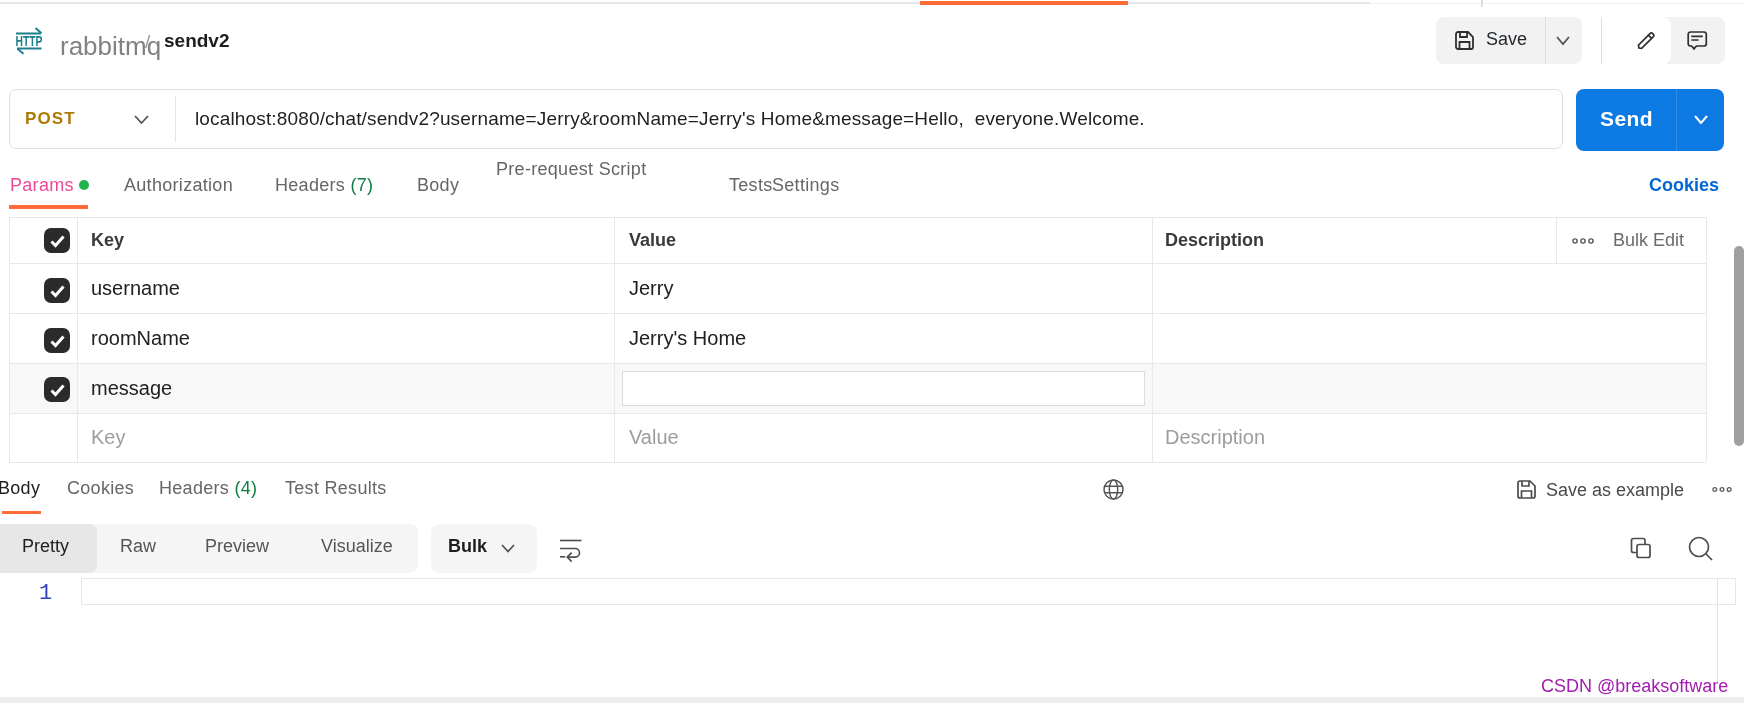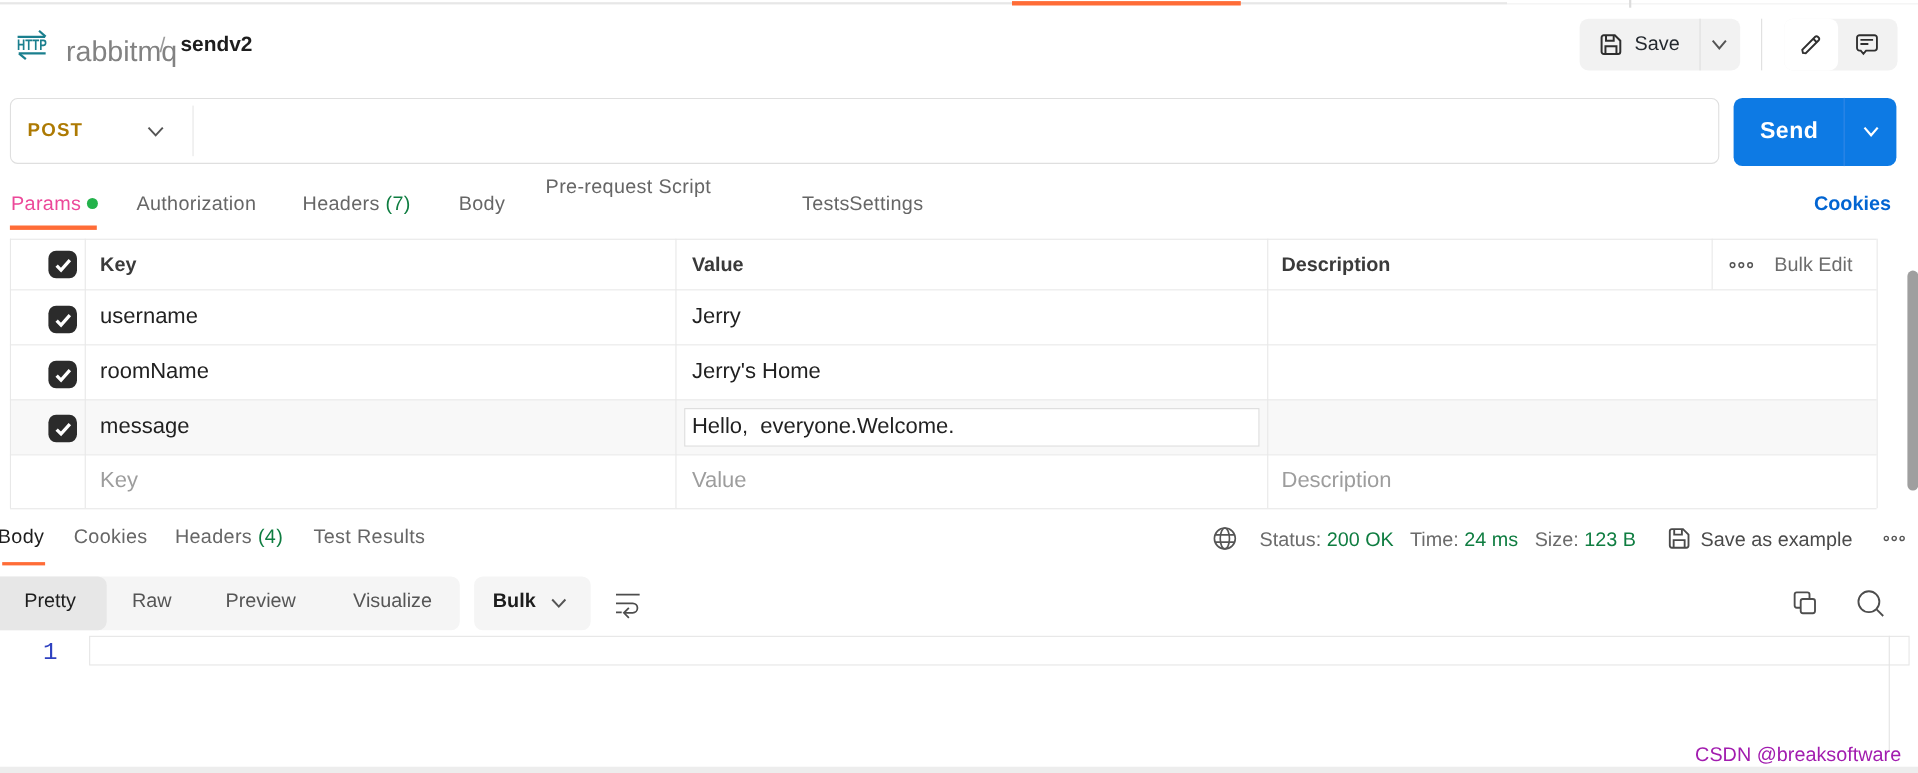--- a/index.html
+++ b/index.html
@@ -65,20 +65,21 @@
     <path d="M5.3 6.3 h11.5 M5.3 10 h7.2"></path>
   </g>
 </svg>
 
 <div class="abs" style="left:9px;top:89px;width:1554px;height:60px;border:1px solid #dfdfdf;border-radius:7px;background:#fff"></div>
 <div class="abs" style="left:25px;top:109px;font-size:17px;font-weight:bold;color:#ad7a03;letter-spacing:1.1px">POST</div>
 <svg class="abs" style="left:133px;top:114px" width="17" height="12" viewBox="0 0 17 12">
       <path d="M2 2 L8.5 9 L15 2" stroke="#555" stroke-width="1.8" fill="none"></path>
     </svg>
 <div class="abs" style="left:175px;top:96px;width:1px;height:46px;background:#e6e6e6"></div>
+<div class="abs" style="left:195px;top:108px;font-size:19px;color:#1f1f1f;white-space:nowrap;letter-spacing:.15px">localhost:8080/chat/sendv2?username=Jerry&amp;roomName=Jerry's Home&amp;message=Hello,&nbsp; everyone.Welcome.</div>
 
 <div class="abs" style="left:1576px;top:89px;width:148px;height:62px;background:#0d7ae4;border-radius:8px"></div>
 <div class="abs" style="left:1600px;top:107px;font-size:21px;font-weight:bold;color:#fff;letter-spacing:.4px">Send</div>
 <div class="abs" style="left:1676px;top:89px;width:1px;height:62px;background:#3488e6"></div>
 <svg class="abs" style="left:1693px;top:114px" width="16" height="12" viewBox="0 0 16 12">
       <path d="M2 2 L8 9 L14 2" stroke="#fff" stroke-width="2" fill="none"></path>
     </svg>
 
 <div class="abs tab" style="left:10px;top:175px;color:#ec4899">Params</div>
 <div class="abs" style="left:79px;top:180px;width:10px;height:10px;border-radius:50%;background:#23b24b"></div>
@@ -137,41 +138,39 @@
       </g>
     </svg>
 <div class="abs" style="left:1613px;top:230px;font-size:18px;color:#6b6b6b">Bulk Edit</div>
 
 <div class="cell" style="left:91px;top:277px">username</div>
 <div class="cell" style="left:629px;top:277px">Jerry</div>
 <div class="cell" style="left:91px;top:327px">roomName</div>
 <div class="cell" style="left:629px;top:327px">Jerry's Home</div>
 <div class="cell" style="left:91px;top:377px">message</div>
 <div class="abs" style="left:622px;top:371px;width:523px;height:35px;background:#fff;border:1px solid #dcdcdc"></div>
-<div class="cell" style="left:629px;top:377px">Hello,&nbsp; everyone.Welcome.</div>
 <div class="cell ph" style="left:91px;top:426px">Key</div>
 <div class="cell ph" style="left:629px;top:426px">Value</div>
 <div class="cell ph" style="left:1165px;top:426px">Description</div>
 
 <div class="abs" style="left:1734px;top:246px;width:10px;height:200px;background:#9f9f9f;border-radius:5px"></div>
 
 <div class="abs tab" style="left:-2px;top:478px;color:#1d1d1d">Body</div>
 <div class="abs tab" style="left:67px;top:478px">Cookies</div>
 <div class="abs tab" style="left:159px;top:478px">Headers <span style="color:#0f7d41">(4)</span></div>
 <div class="abs tab" style="left:285px;top:478px">Test Results</div>
 <div class="abs" style="left:2px;top:511px;width:39px;height:3px;background:#ff6c37"></div>
 
 <svg class="abs" style="left:1102px;top:478px" width="23" height="23" viewBox="0 0 23 23">
   <g stroke="#555" stroke-width="1.5" fill="none">
     <circle cx="11.5" cy="11.5" r="9.5"></circle>
     <ellipse cx="11.5" cy="11.5" rx="4.2" ry="9.5"></ellipse>
     <path d="M2.5 8.2 h18 M2.5 14.8 h18"></path>
   </g>
 </svg>
-<div class="abs" style="left:1145px;top:480px;font-size:18px;color:#6b6b6b;white-space:nowrap">Status: <span style="color:#0f7d41">200 OK</span>&nbsp;&nbsp; Time: <span style="color:#0f7d41">24 ms</span>&nbsp;&nbsp; Size: <span style="color:#0f7d41">123 B</span></div>
 <svg class="abs" style="left:1516px;top:479px" width="21" height="21" viewBox="0 0 21 21">
   <g stroke="#4a4a4a" stroke-width="1.7" fill="none">
     <path d="M2 4 a2 2 0 0 1 2-2 H14 L19 7 V17 a2 2 0 0 1-2 2 H4 a2 2 0 0 1-2-2 Z"></path>
     <path d="M6 2 v5 h7 v-5"></path>
     <path d="M5.5 19 v-7 h10 v7"></path>
   </g>
 </svg>
 <div class="abs" style="left:1546px;top:480px;font-size:18px;color:#4a4a4a">Save as example</div>
 <svg class="abs" style="left:1712px;top:485px" width="20" height="9" viewBox="0 0 20 9">
       <g fill="none" stroke="#555" stroke-width="1.3">

